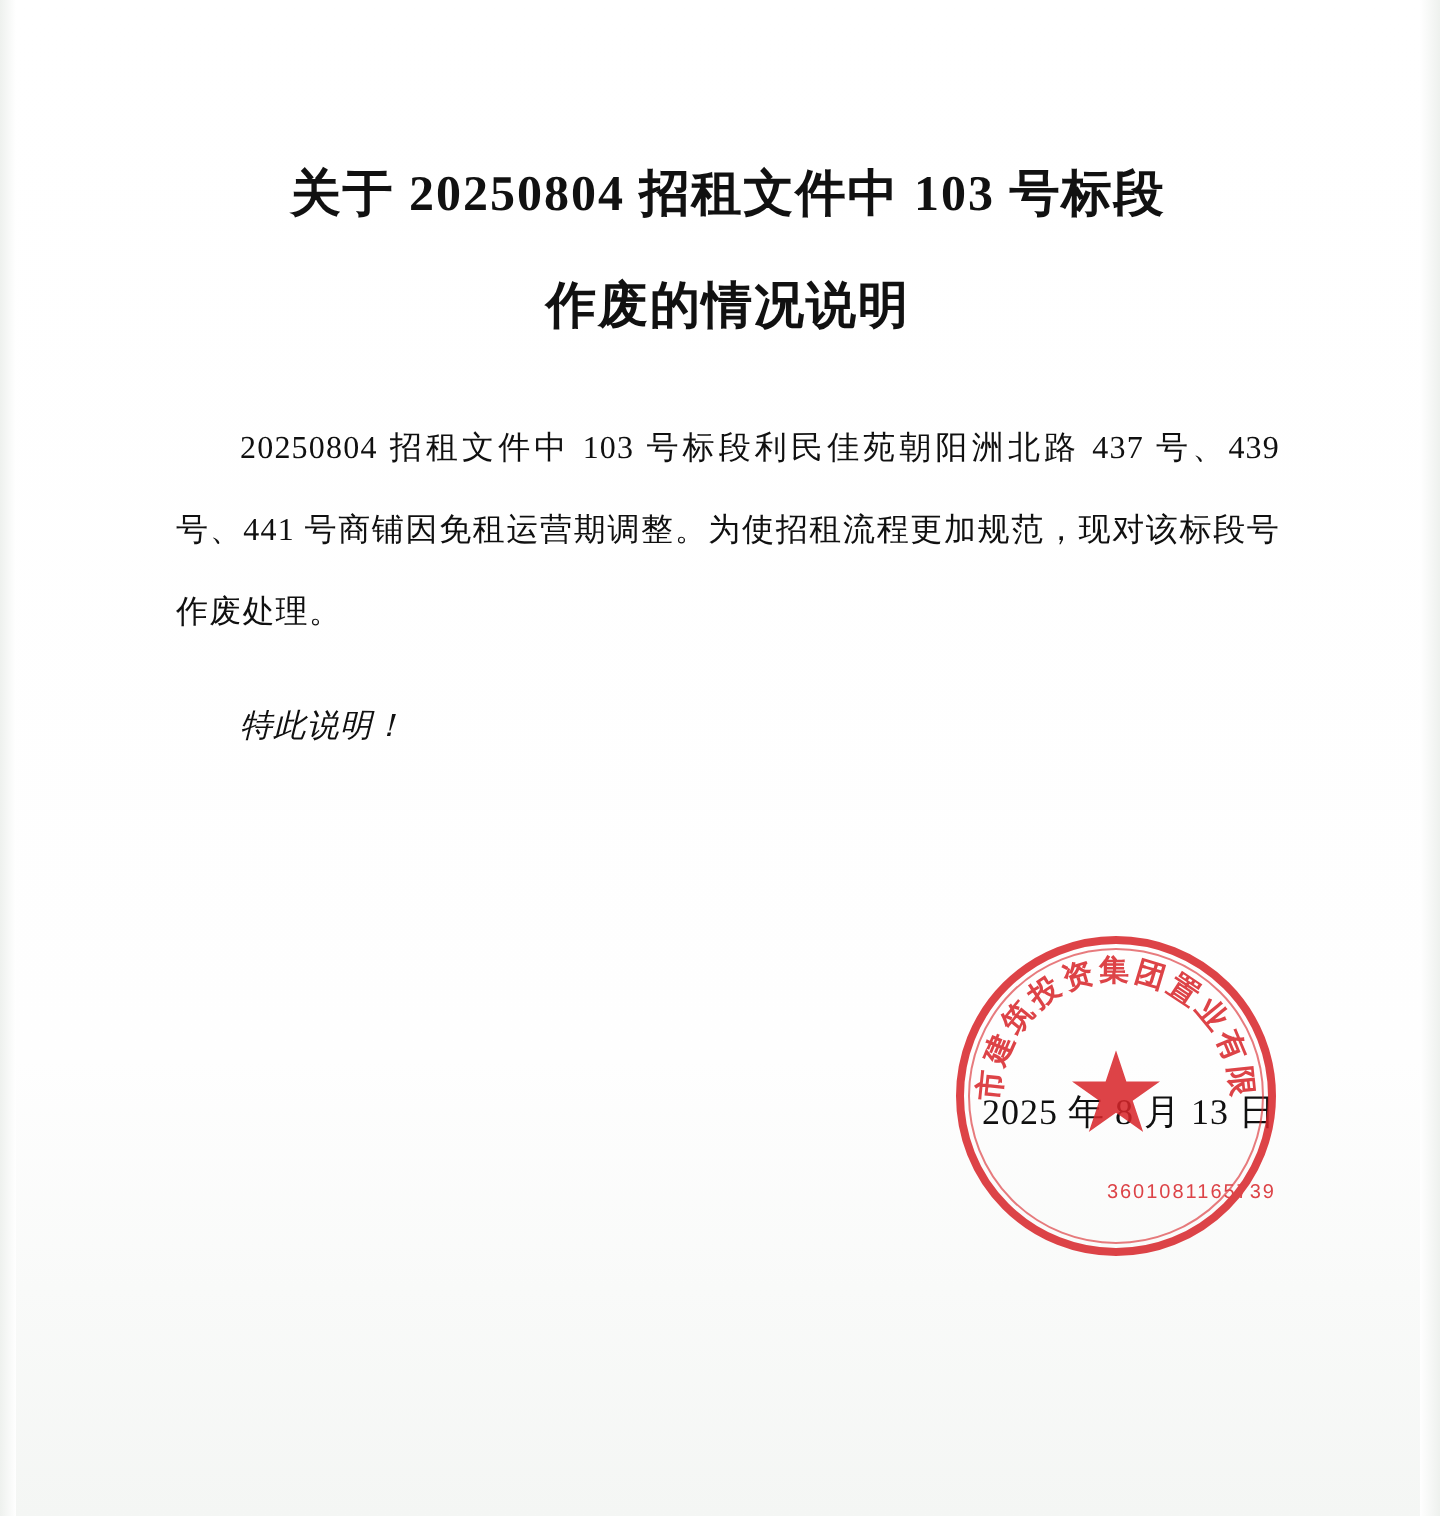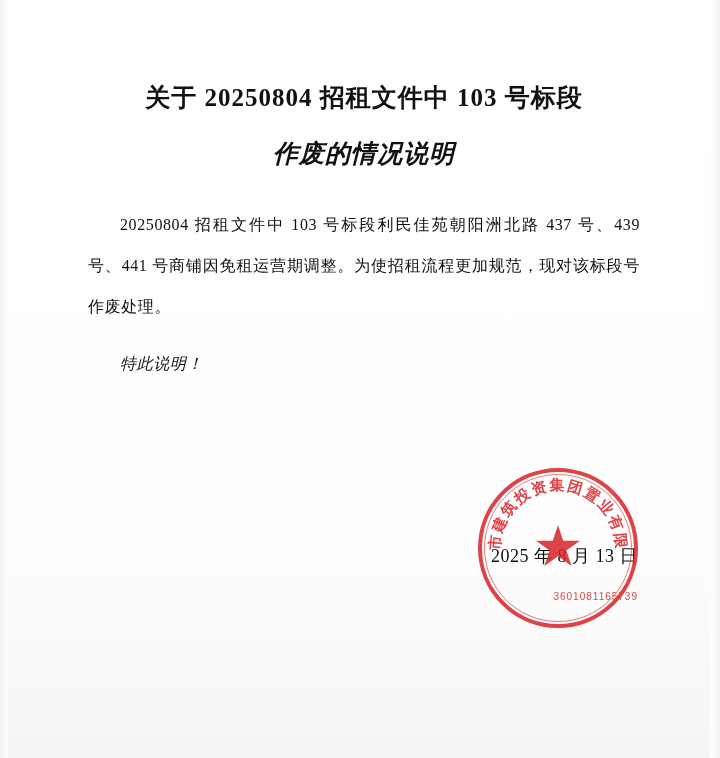--- a/index.html
+++ b/index.html
@@ -48,21 +48,20 @@
   .doc-title {
     text-align: center;
     font-weight: bold;
     font-size: 25px;
     line-height: 56px;
     color: #111111;
     letter-spacing: 1px;
   }
   .doc-title .line2 {
     display: block;
-    font-style: italic;
   }
   .doc-para {
     margin-top: 22px;
     font-size: 16px;
     line-height: 41px;
     color: #101010;
     text-align: justify;
     text-indent: 2em;
     letter-spacing: 0.6px;
   }

